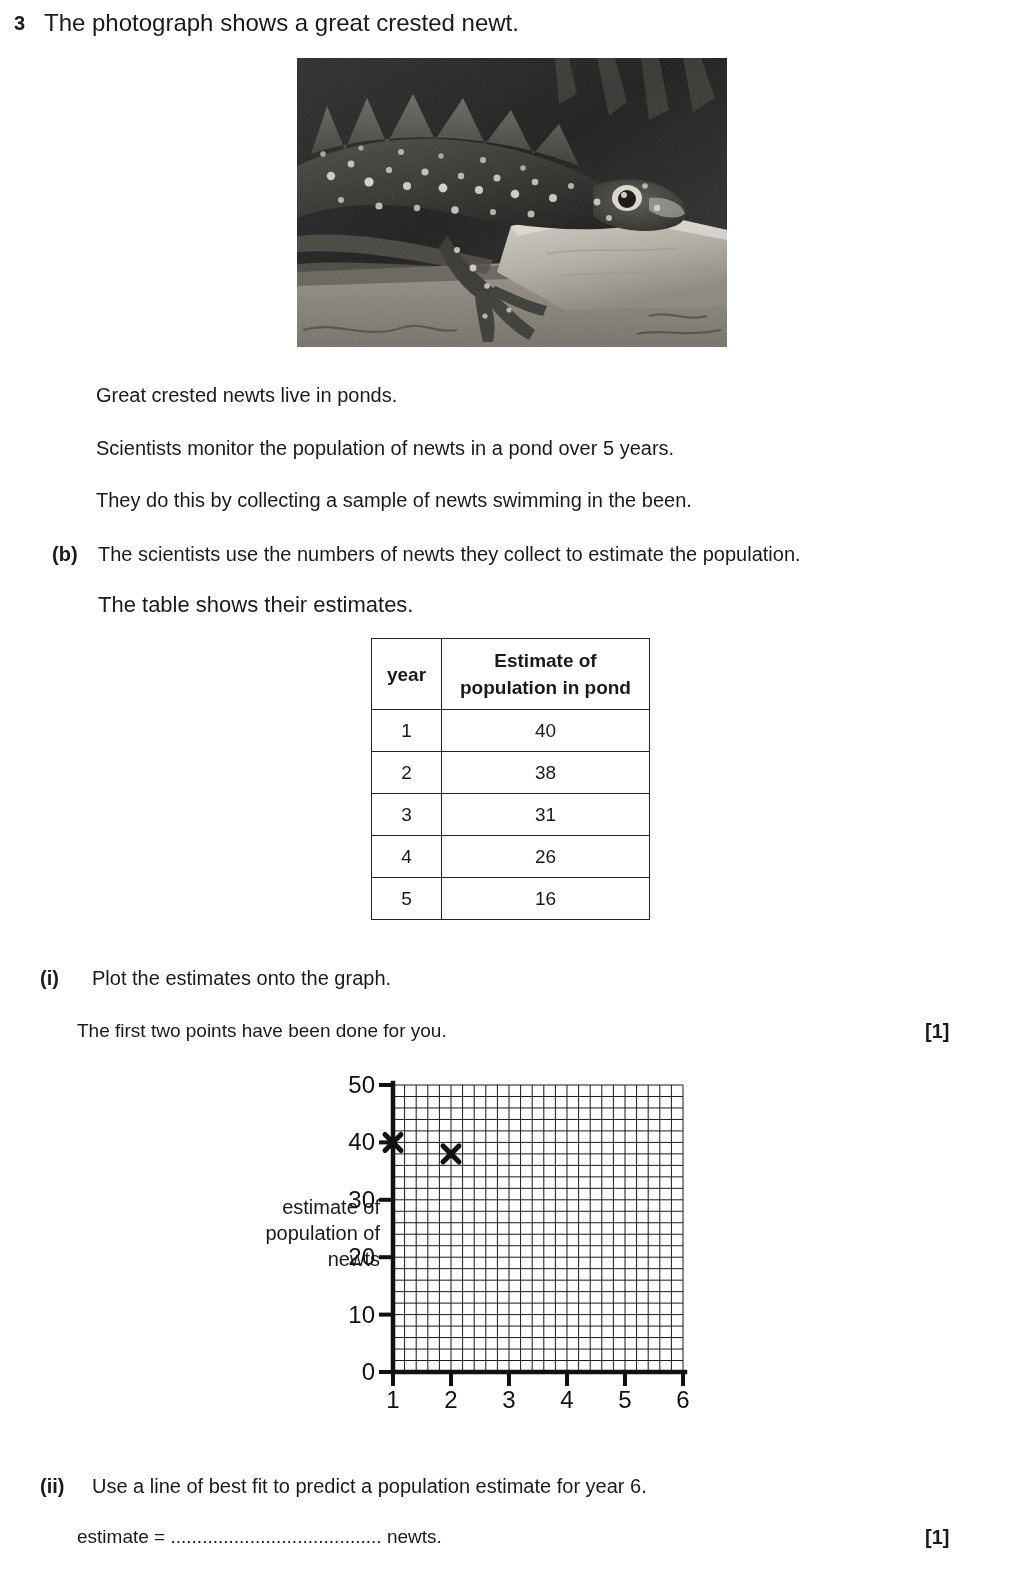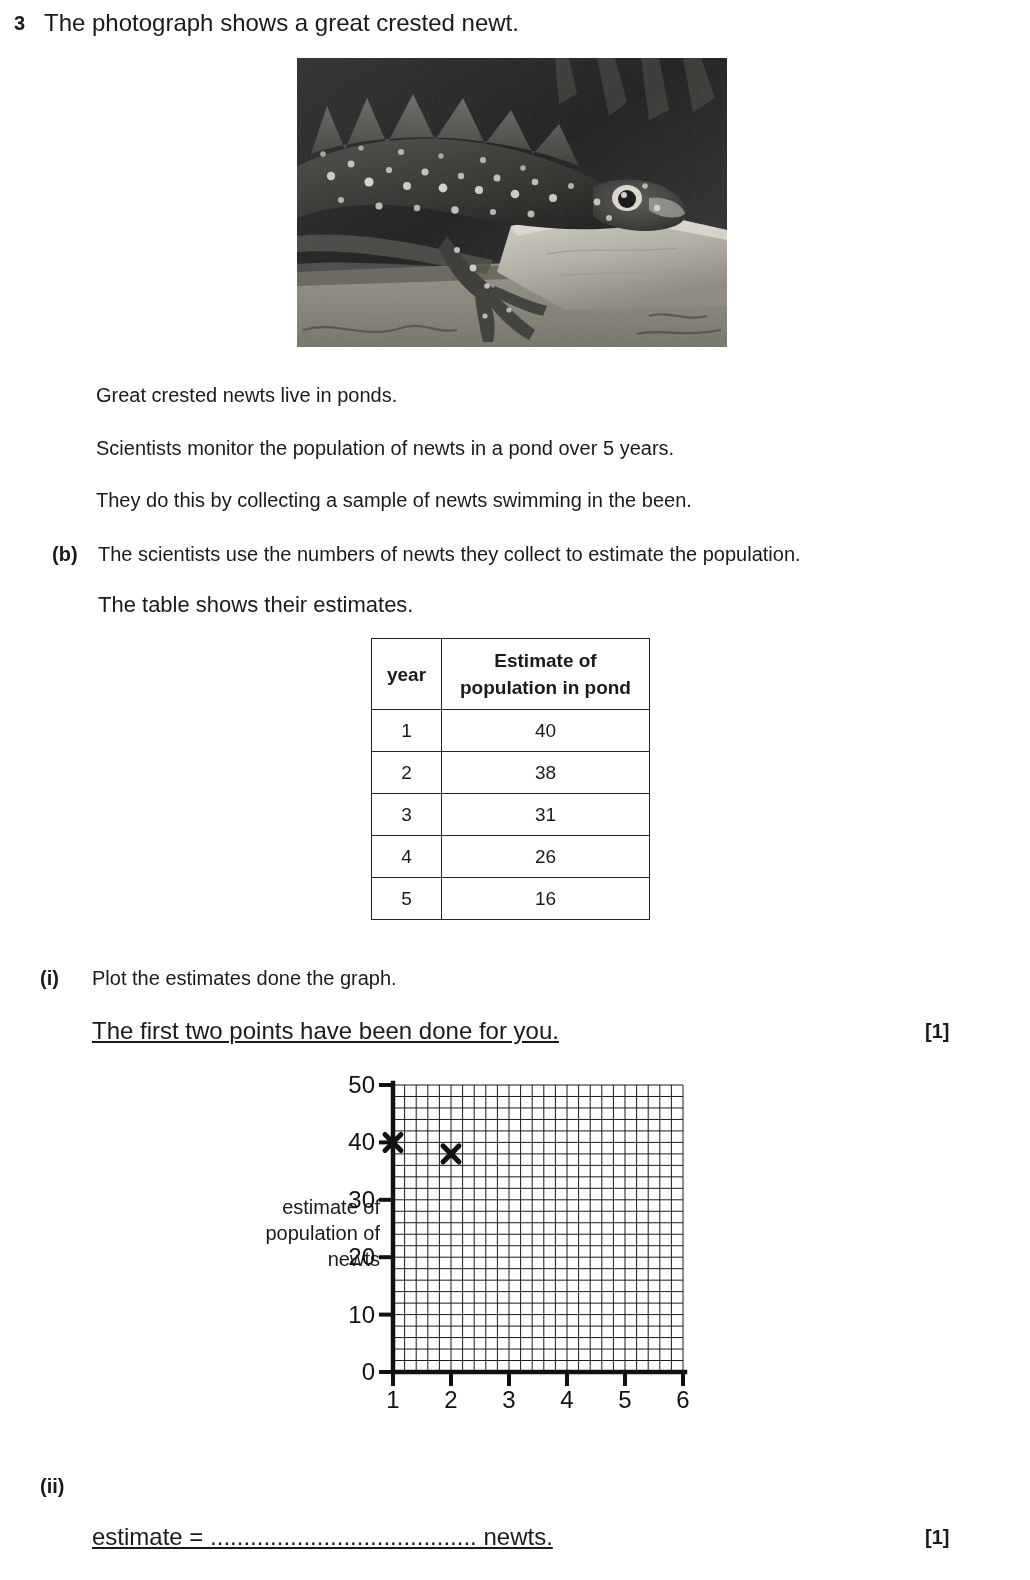--- a/index.html
+++ b/index.html
@@ -115,24 +115,23 @@
     align-items: flex-start;
     font-size: 20px;
     line-height: 26px;
   }
   .roman .rl { font-weight: bold; width: 52px; flex: 0 0 52px; }
   .roman.r-i { top: 965px; }
   .roman.r-ii { top: 1473px; }
 
   .roman-sub {
     position: absolute;
-    left: 92px;
-    font-size: 24px;
-    line-height: 26px;
-    text-decoration: underline;
+    left: 77px;
+    font-size: 19px;
+    line-height: 26px;
   }
   .roman-sub.s1 { top: 1018px; }
   .roman-sub.s2 { top: 1524px; }
 
   .marks {
     position: absolute;
     font-weight: bold;
     font-size: 20px;
     line-height: 26px;
     left: 925px;
@@ -336,21 +335,21 @@
     </tr>
     <tr>
       <td>5</td>
       <td>16</td>
     </tr>
   </tbody>
 </table>
 
 <div class="roman r-i">
   <span class="rl">(i)</span>
-  <span>Plot the estimates done the graph.</span>
+  <span>Plot the estimates onto the graph.</span>
 </div>
 <div class="roman-sub s1">The first two points have been done for you.</div>
 <div class="marks m1">[1]</div>
 
 <div class="axis-label-y">
   <div>estimate of</div>
   <div>population of</div>
   <div>newts</div>
 </div>
 
@@ -450,15 +449,16 @@
           <line x1="190" y1="82.39999999999998" x2="206" y2="66.39999999999998"></line>
           <line x1="248" y1="77.88" x2="264" y2="93.88"></line>
           <line x1="248" y1="93.88" x2="264" y2="77.88"></line>
         </g>
       </g>
     </svg>
 </div>
 
 <div class="roman r-ii">
   <span class="rl">(ii)</span>
+  <span>Use a line of best fit to predict a population estimate for year 6.</span>
 </div>
 <div class="roman-sub s2">estimate = ........................................ newts.</div>
 <div class="marks m2">[1]</div>
 
 </body></html>

